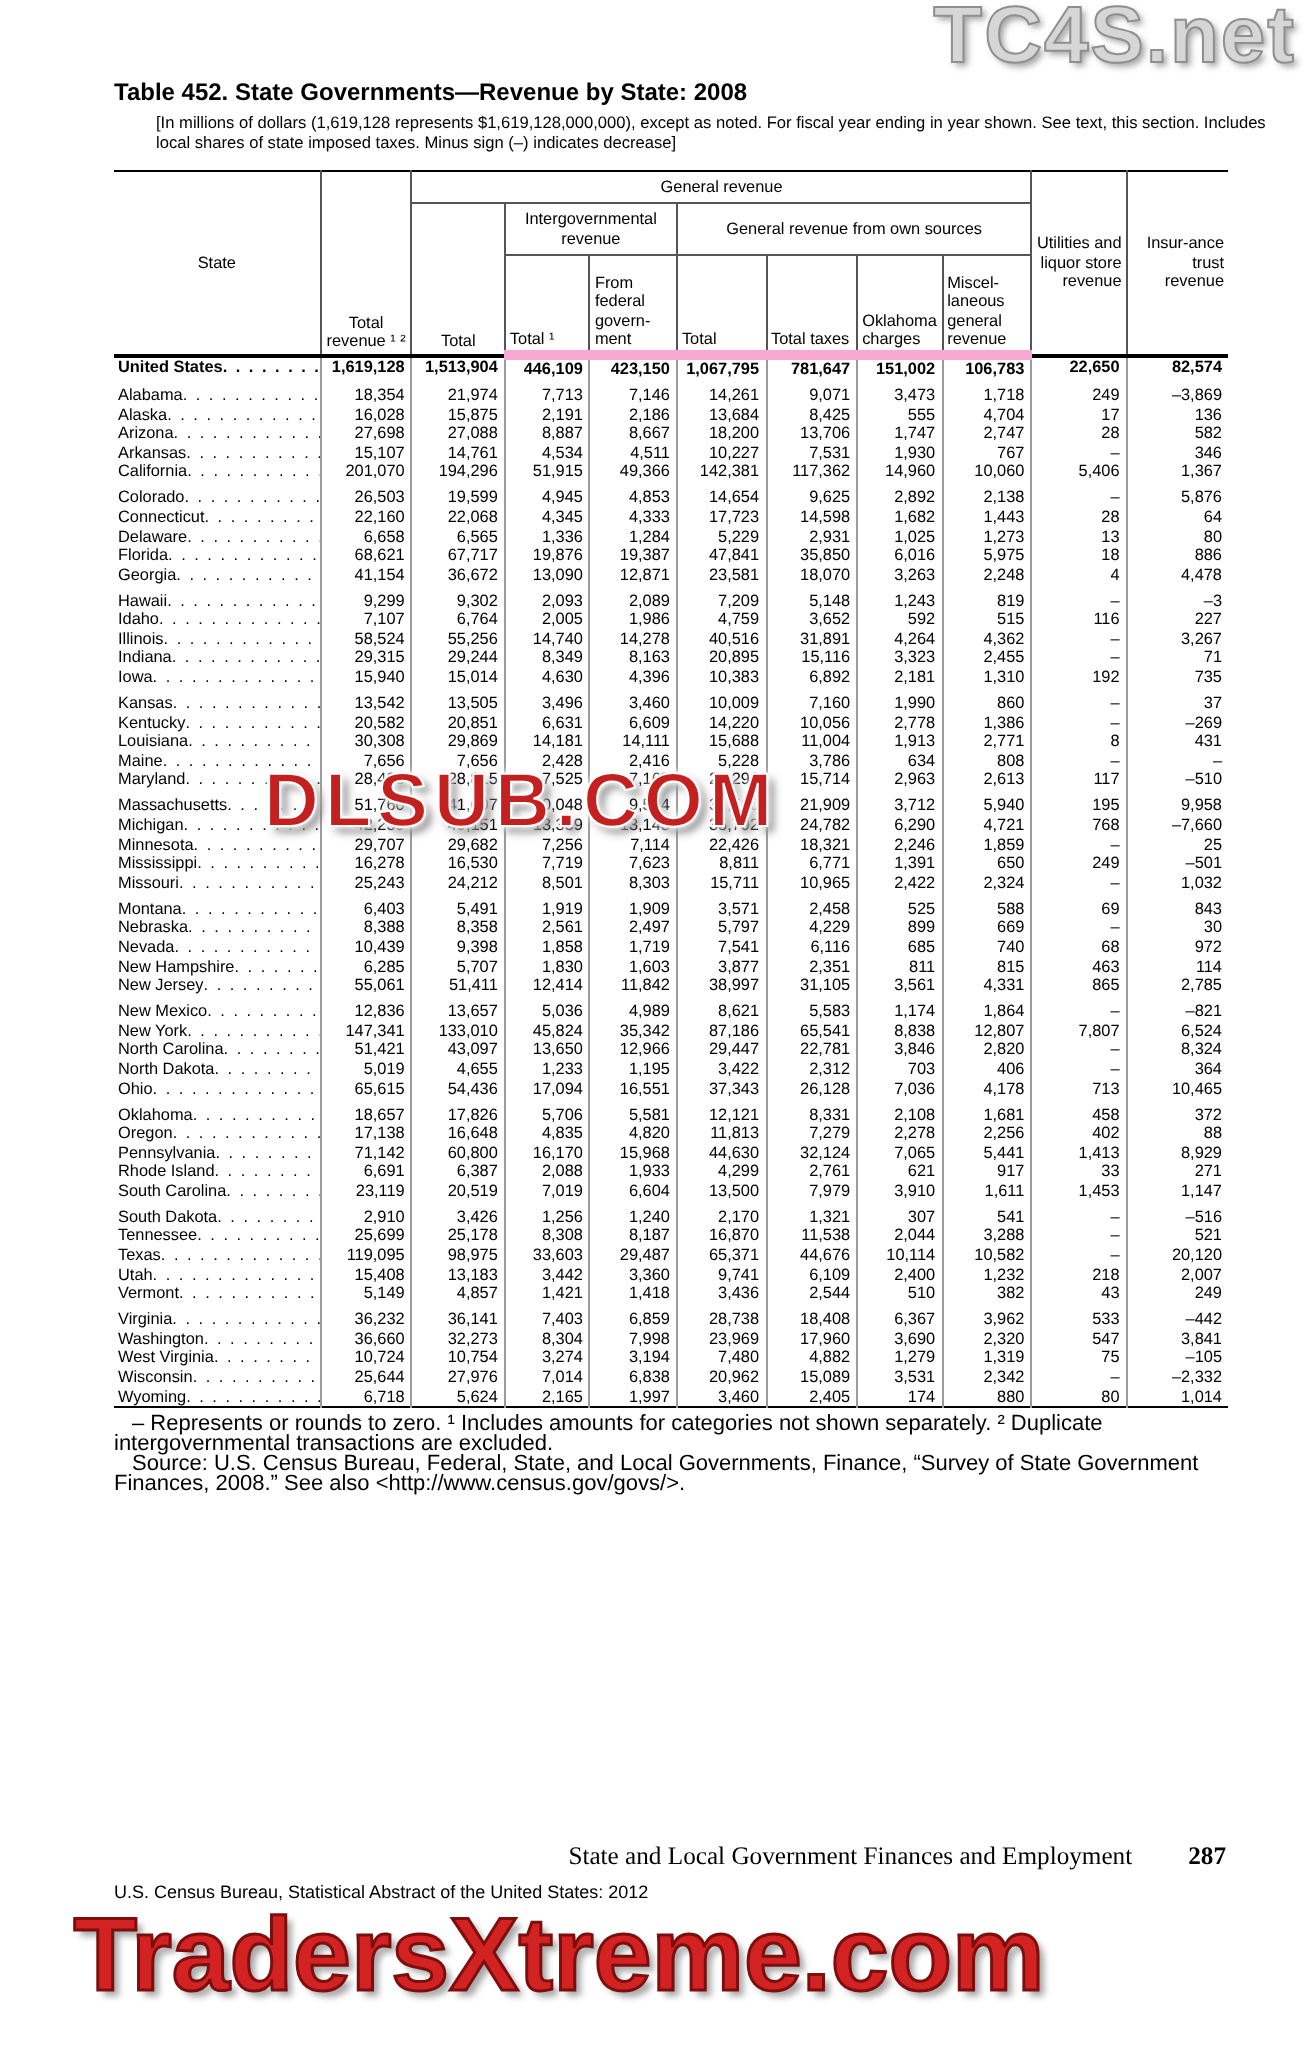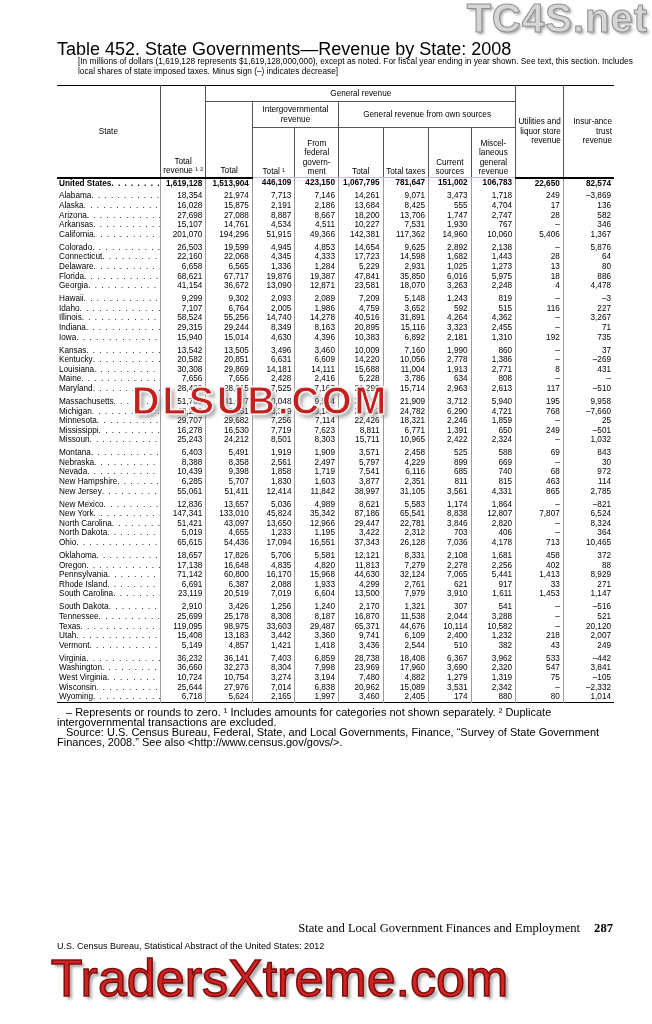--- a/index.html
+++ b/index.html
@@ -6,54 +6,54 @@
   body{width:652px;height:1024px;position:relative;overflow:hidden;
        font-family:"Liberation Sans",sans-serif;color:#000;}
 
   .wm-top{position:absolute;top:-4px;right:4px;font-size:40px;font-weight:bold;
     color:#d6d6d6;-webkit-text-stroke:1px #8f8f8f;letter-spacing:1px;
     text-shadow:2px 2px 3px rgba(90,90,90,.55);z-index:5;}
   .wm-mid{position:absolute;top:380px;left:132px;font-size:38px;font-weight:800;
     color:#c42020;letter-spacing:3px;-webkit-text-stroke:1px #ffffff;
     text-shadow:0 0 3px #fff,0 0 5px #fff,3px 3px 4px rgba(110,110,110,.85);z-index:5;}
   .wm-bottom{position:absolute;top:948px;left:0;width:559px;text-align:center;
-    font-size:52px;font-weight:normal;color:#d32222;-webkit-text-stroke:1.5px #7d0e0e;
+    font-size:52px;font-weight:bold;color:#d32222;-webkit-text-stroke:1.5px #7d0e0e;
     letter-spacing:0px;text-shadow:3px 3px 3px rgba(60,60,60,.45);z-index:5;white-space:nowrap;}
 
-  .title{position:absolute;left:57px;top:39px;font-size:18px;font-weight:normal;width:560px;}
+  .title{position:absolute;left:57px;top:39px;font-size:12px;font-weight:bold;width:560px;}
   .subtitle{position:absolute;left:57px;top:56px;width:557px;font-size:8.3px;line-height:10px;margin-left:21px;}
 
   table.rev{position:absolute;left:57px;top:85px;width:557px;border-collapse:collapse;
     table-layout:fixed;border-top:1.5px solid #000;border-bottom:1.5px solid #000;}
   table.rev th{font-weight:normal;font-size:8.2px;line-height:9.2px;padding:1px 2px;}
   table.rev thead th{border-left:1px solid #555;}
   table.rev thead th.first{border-left:none;}
   .span-h{text-align:center;vertical-align:middle;border-bottom:1px solid #555;}
   .state-h{text-align:center;vertical-align:middle;border-bottom:2px solid #000;}
   .rev-h{text-align:center;vertical-align:bottom;border-bottom:2px solid #000000;padding-bottom:3px;}
   .bot-h{text-align:center;vertical-align:bottom;border-bottom:2px solid #000;padding-bottom:3px;}
-  .leaf-h{text-align:center;vertical-align:bottom;border-bottom:1px solid #f9a8d4;padding-bottom:3px;}
+  .leaf-h{text-align:left;vertical-align:bottom;border-bottom:5px solid #f9a8d4;padding-bottom:3px;}
   .vert-h{text-align:right;vertical-align:middle;border-bottom:2px solid #000;}
   tr.hr1{height:16px;} tr.hr2{height:26px;} tr.hr3{height:50px;}
 
   table.rev td{font-size:8.2px;line-height:9.6px;height:9.6px;padding:0;
     border-left:1px solid #9c9c9c;overflow:hidden;white-space:nowrap;}
   table.rev td.state{border-left:none;display:flex;align-items:baseline;padding-left:2px;}
   table.rev td.num{text-align:right;padding-right:3px;}
   tr.gap td{height:3.4px;line-height:3.4px;}
   tr.us td{font-weight:bold;}
   .nm{white-space:nowrap;}
   .dots{flex:1;overflow:hidden;white-space:nowrap;letter-spacing:1px;color:#000;}
 
   .footnotes{position:absolute;left:57px;top:707px;width:557px;font-size:11px;line-height:10px;}
   .footnotes p{margin:0;text-indent:9px;}
 
   .running-head{position:absolute;top:921px;right:39px;font-size:12.6px;
     font-family:"Liberation Serif",serif;white-space:nowrap;}
-  .running-head .pg{font-weight:bold;margin-left:14px;}
+  .running-head .pg{font-weight:bold;margin-left:28px;}
   .source-line{position:absolute;left:57px;top:941px;font-size:9px;}
 </style>
 </head>
 <body>
 
 <div class="wm-top">TC4S.net</div>
 
 <div class="title">Table 452. State Governments—Revenue by State: 2008</div>
 <div class="subtitle">[In millions of dollars (1,619,128 represents $1,619,128,000,000), except as noted. For fiscal year ending in year shown. See text, this section. Includes local shares of state imposed taxes. Minus sign (–) indicates decrease]</div>
 
@@ -82,21 +82,21 @@
     <tr class="hr2">
       <th class="bot-h" rowspan="2">Total</th>
       <th class="span-h" colspan="2">Intergovernmental revenue</th>
       <th class="span-h" colspan="4">General revenue from own sources</th>
     </tr>
     <tr class="hr3">
       <th class="leaf-h">Total ¹</th>
       <th class="leaf-h">From federal govern-ment</th>
       <th class="leaf-h">Total</th>
       <th class="leaf-h">Total taxes</th>
-      <th class="leaf-h">Current sources</th>
+      <th class="leaf-h">Oklahoma charges</th>
       <th class="leaf-h">Miscel-laneous general revenue</th>
     </tr>
   </thead>
   <tbody>
       <tr class="us">
         <td class="state">
           <span class="nm">United States</span>
           <span class="dots"> . . . . . . . . . . . . . . . . . . . . . . . . . . . . . . . . . . . . . . . . </span>
         </td>
         <td class="num">1,619,128</td>

